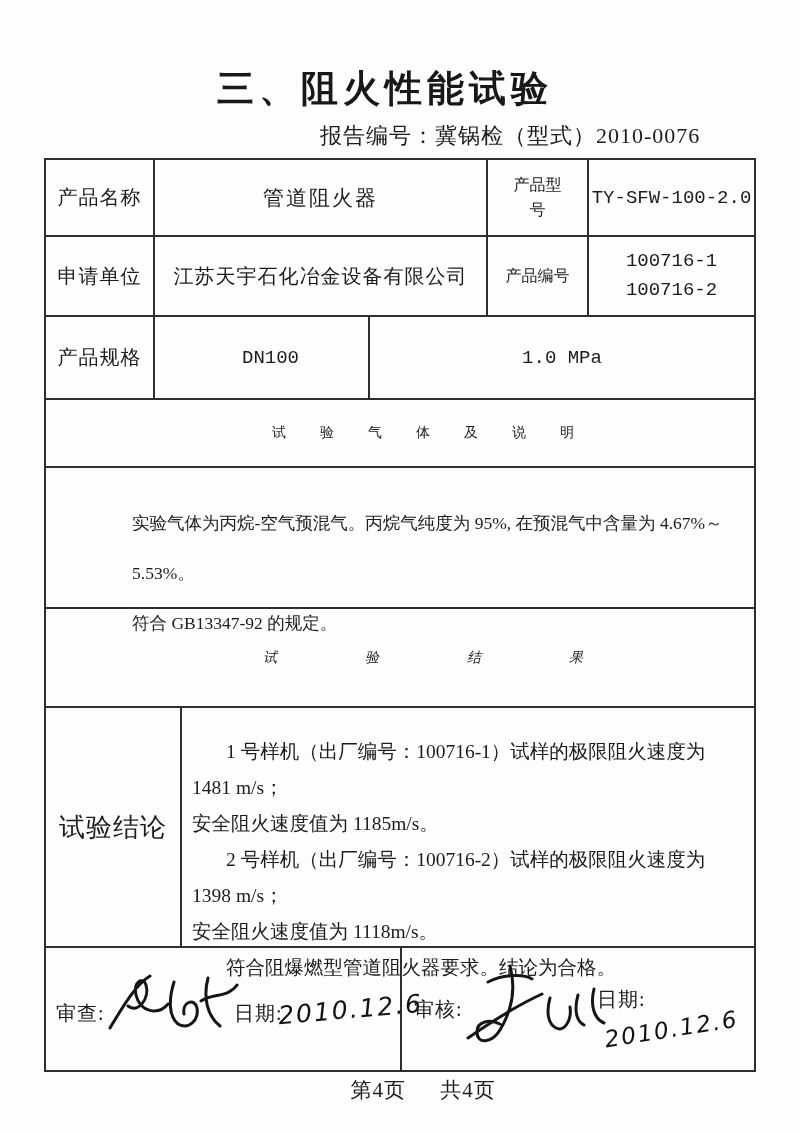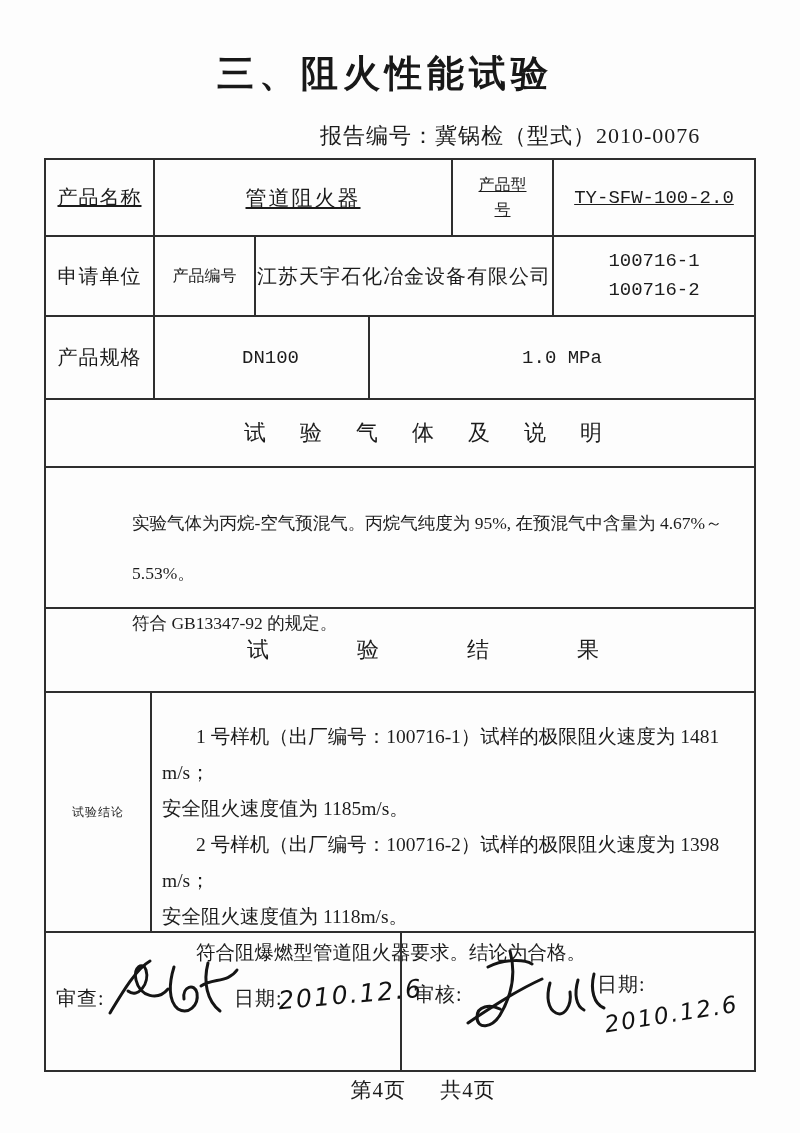--- a/index.html
+++ b/index.html
@@ -15,21 +15,21 @@
     color:var(--ink);
     position:relative;
   }
   .page{
     position:absolute;inset:0;
     width:800px;height:1133px;
     background:var(--paper);
   }
   
   .title{
-    position:absolute;top:49px;left:0;width:770px;
+    position:absolute;top:64px;left:0;width:770px;
     text-align:center;
     font-size:37px;font-weight:600;
     letter-spacing:5px;
     color:#181818;
   }
   .report-line{
     position:absolute;top:121px;left:320px;
     font-size:22px;letter-spacing:1px;
     white-space:nowrap;
   }
@@ -42,56 +42,56 @@
     background:var(--paper);
   }
   .row{display:flex;border-bottom:2px solid var(--border);}
   .row:last-child{border-bottom:none;}
   .cell{
     border-right:2px solid var(--border);
     display:flex;align-items:center;justify-content:center;
     text-align:center;
   }
   .cell:last-child{border-right:none;}
-  .r1{height:77px;text-decoration:underline;}
+  .r1{height:77px;}
   .r2{height:80px;}
   .r3{height:83px;}
   .r4{height:68px;}
   .r5{height:141px;}
-  .r6{height:84px;}
+  .r6{height:99px;font-style:italic;}
   .r7{height:240px;}
   .r8{flex:1;}
   .w-label{width:109px;font-size:20px;letter-spacing:1px;}
-  .w-val1{width:298px;font-size:21px;letter-spacing:2px;}
+  .w-val1{width:333px;font-size:21px;letter-spacing:2px;}
   .w-lab2{width:101px;font-size:16px;padding:0 24px;line-height:1.55;}
   .w-val2{flex:1;}
   .w-spec{width:215px;padding-left:18px;}
   .w-press{width:200px;font-size:20px;letter-spacing:2px;}
   .mono{font-family:"Liberation Mono","DejaVu Sans Mono",monospace;font-size:19px;letter-spacing:0;}
   .serial-stack{line-height:29px;}
   
   .section-header{
     width:100%;
     display:flex;align-items:center;justify-content:center;
-    font-size:22px;
+    font-size:14px;
     padding-left:46px;
   }
   .ls-gas span{letter-spacing:34px;text-indent:34px;display:inline-block;}
   .ls-result span{letter-spacing:88px;text-indent:88px;display:inline-block;}
   
   .gas-text{
     width:100%;
     padding:30px 8px 0 38px;
     font-size:17.5px;
     line-height:50px;
     text-align:left;
     margin-left:48px;
   }
   
-  .w-conc-label{width:106px;font-size:12px;letter-spacing:1px;text-align:center;}
+  .w-conc-label{width:136px;font-size:26px;letter-spacing:1px;text-align:center;}
   .conc-text{
     flex:1;
     padding:26px 6px 0 10px;
     font-size:19.5px;
     line-height:36px;
     text-align:left;
   }
   .conc-text .indent{text-indent:34px;}
   
   .sig-cell{
@@ -134,22 +134,22 @@
 
     <div class="row r1">
       <div class="cell w-label">产品名称</div>
       <div class="cell w-val1">管道阻火器</div>
       <div class="cell w-lab2">产品型号</div>
       <div class="cell w-val2 mono">TY-SFW-100-2.0</div>
     </div>
 
     <div class="row r2">
       <div class="cell w-label">申请单位</div>
+      <div class="cell w-val1" style="font-size:20px;letter-spacing:1px;">江苏天宇石化冶金设备有限公司</div>
       <div class="cell w-lab2" style="line-height:1.2;white-space:nowrap;">产品编号</div>
-      <div class="cell w-val1" style="font-size:20px;letter-spacing:1px;">江苏天宇石化冶金设备有限公司</div>
       <div class="cell w-val2 mono">
         <div class="serial-stack">
           <div>100716-1</div>
           <div>100716-2</div>
         </div>
       </div>
     </div>
 
     <div class="row r3">
       <div class="cell w-label">产品规格</div>

